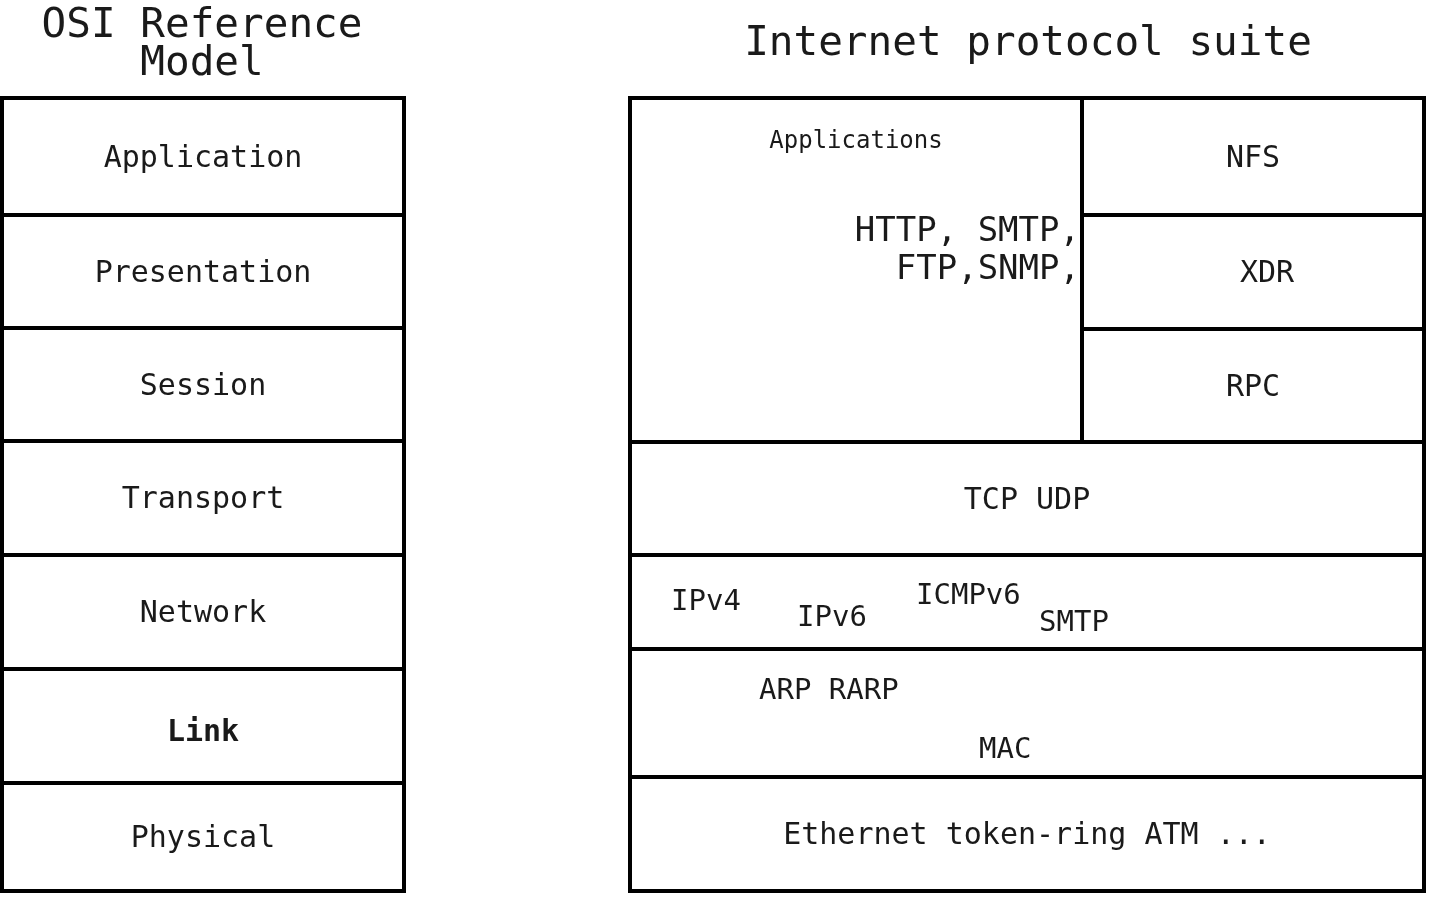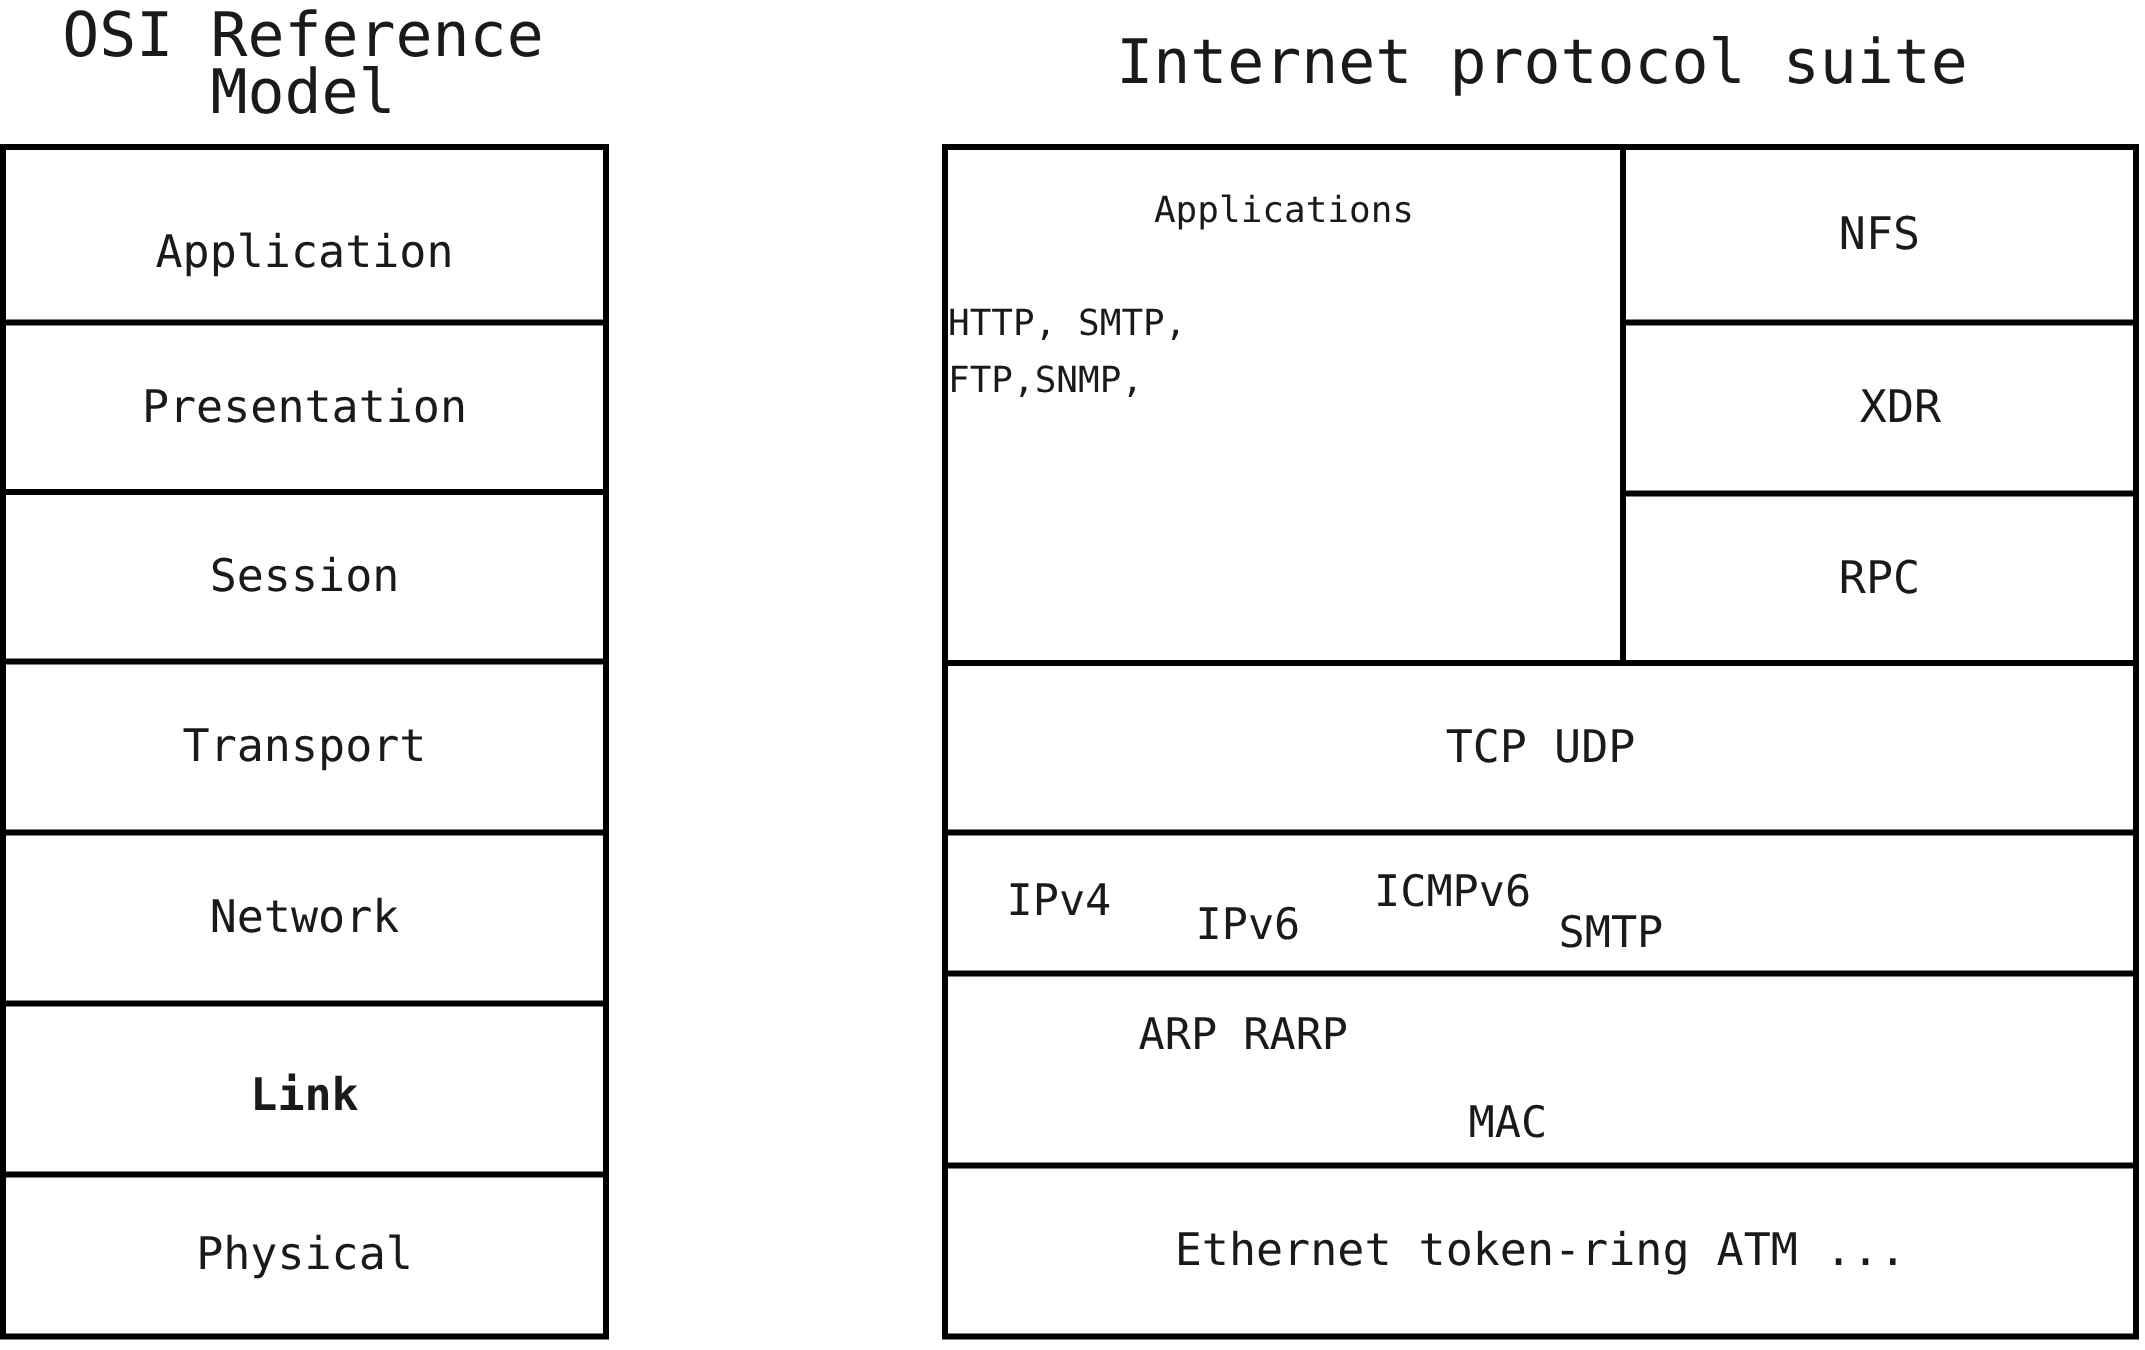--- a/index.html
+++ b/index.html
@@ -106,45 +106,45 @@
     flex-direction: column;
     justify-content: flex-start;
   }
   #app-title-text {
     margin-top: 22px;
     width: 100%;
     text-align: center;
     font-size: 24px;
   }
   #app-protocols-text {
-    margin-top: 38px;
+    margin-top: 52px;
     width: 100%;
-    text-align: left;
-    font-size: 24px;
+    text-align: right;
+    font-size: 34px;
     line-height: 38px;
   }
 
   
   .flabel {
     position: absolute;
     font-size: 29px;
     line-height: 32px;
     color: #1a1a1a;
     white-space: nowrap;
   }
 </style>
 </head>
 <body>
 
 <div class="title" id="osi-title">OSI Reference
 Model</div>
 
 <div class="stack" id="osi-stack">
 
-  <div class="osi-cell" style="top:12px;height:113px;">
+  <div class="osi-cell" style="top:0px;height:113px;">
     <span>Application</span>
   </div>
   <div class="rowline" style="top:113px;"></div>
 
   <div class="osi-cell" style="top:117px;height:109px;">
     <span>Presentation</span>
   </div>
   <div class="rowline" style="top:226px;"></div>
 
   <div class="osi-cell" style="top:230px;height:109px;">

